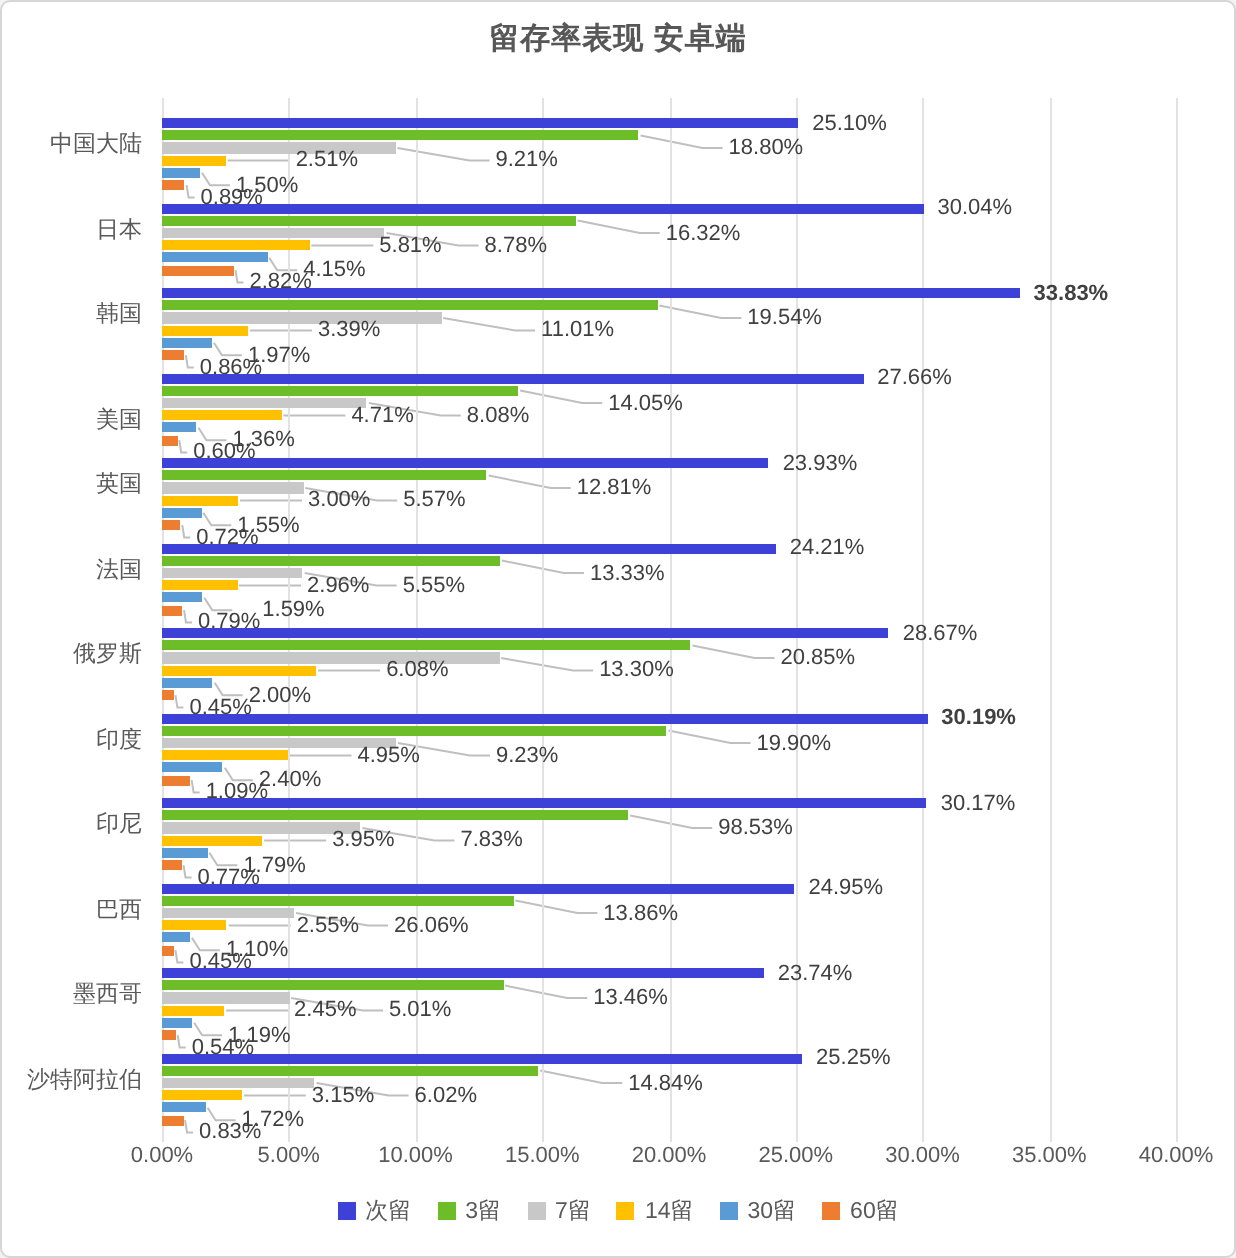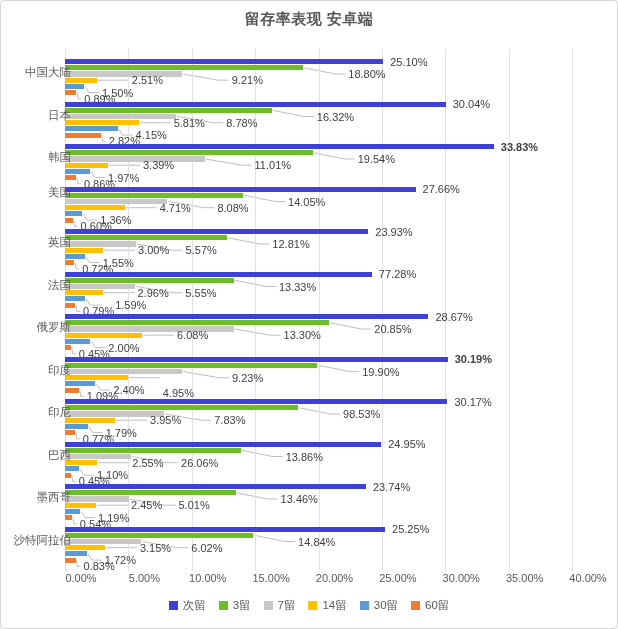--- a/index.html
+++ b/index.html
@@ -5,21 +5,21 @@
   html,body{margin:0;padding:0;background:#f3f3f3;font-family:"Liberation Sans","DejaVu Sans",sans-serif;}
   .card{
     position:relative;width:616px;height:627px;margin:0 auto;
     background:#ffffff;border:1px solid #d6d6d6;border-radius:5px;
     overflow:hidden;
   }
   .chart-title{
     position:absolute;top:9px;left:0;right:0;text-align:center;
     font-size:15px;font-weight:700;color:#575757;letter-spacing:.5px;
   }
-  .plot{position:absolute;left:64px;top:48px;width:507px;height:524px;overflow:visible;}
+  .plot{position:absolute;left:80px;top:48px;width:507px;height:524px;overflow:visible;}
   .gridline{position:absolute;top:0;width:1px;height:522px;background:#e2e2e2;}
   .bar{position:absolute;left:0;height:5.2px;}
   .val-label{
     position:absolute;transform:translateY(-50%);white-space:nowrap;
     font-size:11px;color:#404040;line-height:12px;
   }
   .val-label.bold{font-weight:700;}
   .cat-col{position:absolute;left:0;top:48px;width:74px;height:524px;}
   .cat-label{
     position:absolute;right:4px;transform:translateY(-50%);
@@ -171,21 +171,21 @@
       <div class="val-label" style="left: 207.367px; top: 195px;">12.81%</div>
       <div class="bar" style="top: 192.4px; width: 70.5998px; background: rgb(200, 200, 200);"></div>
       <div class="val-label" style="left: 120.6px; top: 201.2px;">5.57%</div>
       <div class="bar" style="top: 198.6px; width: 38.025px; background: rgb(255, 192, 0);"></div>
       <div class="val-label" style="left: 73.025px; top: 201.2px;">3.00%</div>
       <div class="bar" style="top: 204.8px; width: 19.6462px; background: rgb(91, 155, 213);"></div>
       <div class="val-label" style="left: 37.6463px; top: 213.6px;">1.55%</div>
       <div class="bar" style="top: 211px; width: 9.126px; background: rgb(237, 125, 49);"></div>
       <div class="val-label" style="left: 17.126px; top: 219.8px;">0.72%</div>
       <div class="bar" style="top: 222.5px; width: 306.862px; background: rgb(61, 65, 216);"></div>
-      <div class="val-label" style="left: 313.862px; top: 225.1px;">77.28%</div>
+      <div class="val-label" style="left: 313.862px; top: 225.1px;">24.21%</div>
       <div class="bar" style="top: 228.7px; width: 168.958px; background: rgb(109, 189, 41);"></div>
       <div class="val-label" style="left: 213.958px; top: 237.5px;">13.33%</div>
       <div class="bar" style="top: 234.9px; width: 70.3462px; background: rgb(200, 200, 200);"></div>
       <div class="val-label" style="left: 120.346px; top: 243.7px;">5.55%</div>
       <div class="bar" style="top: 241.1px; width: 37.518px; background: rgb(255, 192, 0);"></div>
       <div class="val-label" style="left: 72.518px; top: 243.7px;">2.96%</div>
       <div class="bar" style="top: 247.3px; width: 20.1532px; background: rgb(91, 155, 213);"></div>
       <div class="val-label" style="left: 38.1532px; top: 256.1px; margin-left: 12px;">1.59%</div>
       <div class="bar" style="top: 253.5px; width: 10.0132px; background: rgb(237, 125, 49);"></div>
       <div class="val-label" style="left: 18.0132px; top: 262.3px;">0.79%</div>
@@ -201,21 +201,21 @@
       <div class="val-label" style="left: 43.35px; top: 298.6px;">2.00%</div>
       <div class="bar" style="top: 296px; width: 5.70375px; background: rgb(237, 125, 49);"></div>
       <div class="val-label" style="left: 13.7037px; top: 304.8px;">0.45%</div>
       <div class="bar" style="top: 307.5px; width: 382.658px; background: rgb(61, 65, 216);"></div>
       <div class="val-label bold" style="left: 389.658px; top: 310.1px;">30.19%</div>
       <div class="bar" style="top: 313.7px; width: 252.232px; background: rgb(109, 189, 41);"></div>
       <div class="val-label" style="left: 297.232px; top: 322.5px;">19.90%</div>
       <div class="bar" style="top: 319.9px; width: 116.99px; background: rgb(200, 200, 200);"></div>
       <div class="val-label" style="left: 166.99px; top: 328.7px;">9.23%</div>
       <div class="bar" style="top: 326.1px; width: 62.7413px; background: rgb(255, 192, 0);"></div>
-      <div class="val-label" style="left: 97.7412px; top: 328.7px; margin-top: 15px;">4.95%</div>
+      <div class="val-label" style="left: 97.7412px; top: 328.7px;">4.95%</div>
       <div class="bar" style="top: 332.3px; width: 30.42px; background: rgb(91, 155, 213);"></div>
       <div class="val-label" style="left: 48.42px; top: 341.1px;">2.40%</div>
       <div class="bar" style="top: 338.5px; width: 13.8157px; background: rgb(237, 125, 49);"></div>
       <div class="val-label" style="left: 21.8158px; top: 347.3px;">1.09%</div>
       <div class="bar" style="top: 350px; width: 382.405px; background: rgb(61, 65, 216);"></div>
       <div class="val-label" style="left: 389.405px; top: 352.6px;">30.17%</div>
       <div class="bar" style="top: 356.2px; width: 233.093px; background: rgb(109, 189, 41);"></div>
       <div class="val-label" style="left: 278.093px; top: 365px;">98.53%</div>
       <div class="bar" style="top: 362.4px; width: 99.2452px; background: rgb(200, 200, 200);"></div>
       <div class="val-label" style="left: 149.245px; top: 371.2px;">7.83%</div>
@@ -259,21 +259,21 @@
       <div class="val-label" style="left: 74.9262px; top: 498.7px;">3.15%</div>
       <div class="bar" style="top: 502.3px; width: 21.801px; background: rgb(91, 155, 213);"></div>
       <div class="val-label" style="left: 39.801px; top: 511.1px;">1.72%</div>
       <div class="bar" style="top: 508.5px; width: 10.5203px; background: rgb(237, 125, 49);"></div>
       <div class="val-label" style="left: 18.5203px; top: 517.3px;">0.83%</div>
     </div>
   <div class="cat-col">
       <div class="cat-label" style="top: 23px;">中国大陆</div>
       <div class="cat-label" style="top: 65.5px;">日本</div>
       <div class="cat-label" style="top: 108px;">韩国</div>
-      <div class="cat-label" style="top: 143px;">美国</div>
+      <div class="cat-label" style="top: 161px;">美国</div>
       <div class="cat-label" style="top: 193px;">英国</div>
       <div class="cat-label" style="top: 235.5px;">法国</div>
       <div class="cat-label" style="top: 278px;">俄罗斯</div>
       <div class="cat-label" style="top: 320.5px;">印度</div>
       <div class="cat-label" style="top: 363px;">印尼</div>
       <div class="cat-label" style="top: 405.5px;">巴西</div>
       <div class="cat-label" style="top: 448px;">墨西哥</div>
       <div class="cat-label" style="top: 490.5px;">沙特阿拉伯</div>
     </div>
   <div class="x-axis">

